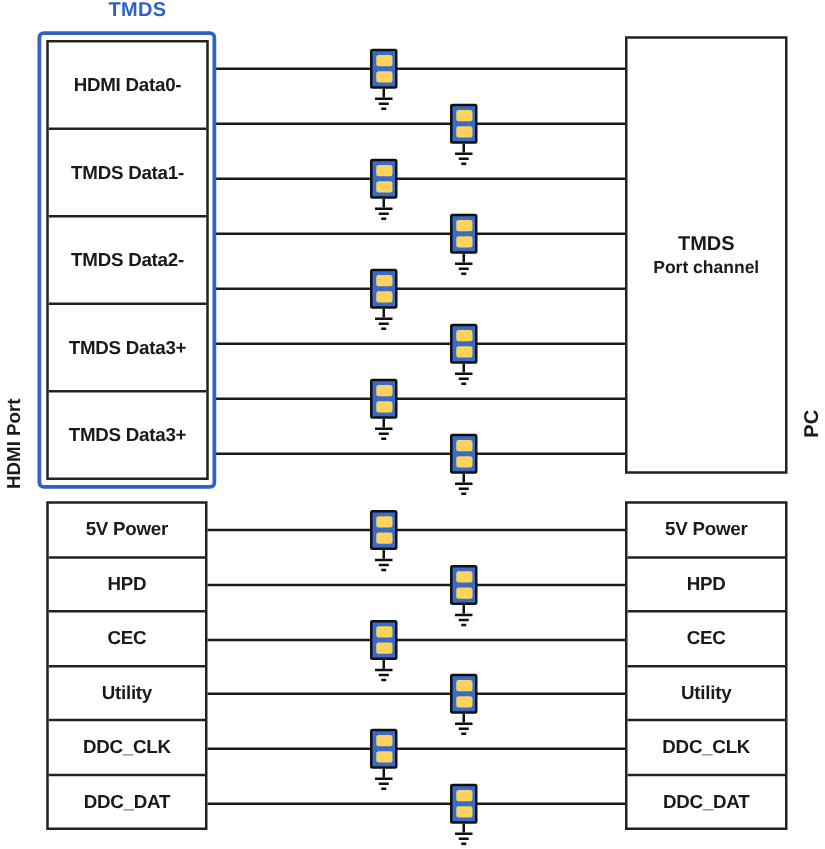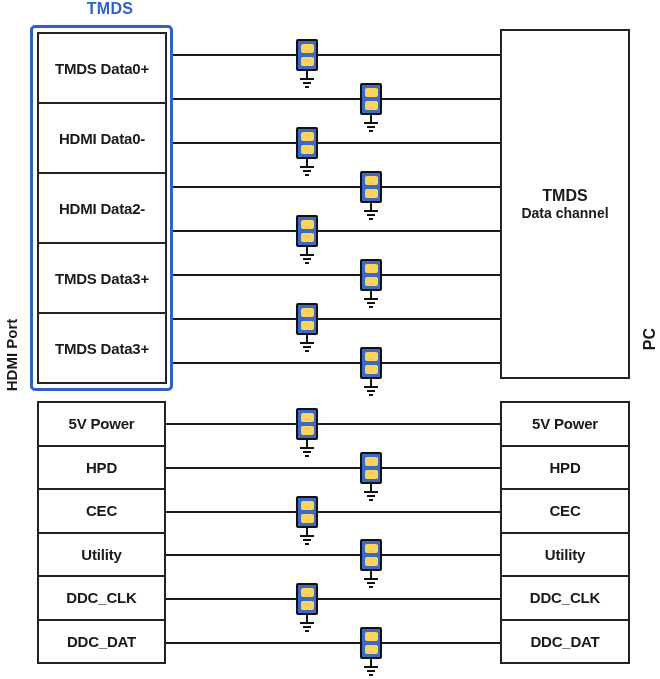--- a/index.html
+++ b/index.html
@@ -255,39 +255,39 @@
       </div>
       <div class="gnd">
         <i class="stem"></i>
         <i class="b1"></i>
         <i class="b2"></i>
         <i class="b3"></i>
       </div>
     </div>
 
   <div class="pinbox box-tmds-left">
-    <div class="row">TMDS Data0+</div>
     <div class="row">HDMI Data0-</div>
-    <div class="row">HDMI Data2-</div>
+    <div class="row">TMDS Data1-</div>
+    <div class="row">TMDS Data2-</div>
     <div class="row">TMDS Data3+</div>
     <div class="row">TMDS Data3+</div>
   </div>
 
   <div class="pinbox box-ctrl-left">
     <div class="row">5V Power</div>
     <div class="row">HPD</div>
     <div class="row">CEC</div>
     <div class="row">Utility</div>
     <div class="row">DDC_CLK</div>
     <div class="row">DDC_DAT</div>
   </div>
 
   <div class="pinbox box-channel">
     <div class="ch-title">TMDS</div>
-    <div class="ch-sub">Data channel</div>
+    <div class="ch-sub">Port channel</div>
   </div>
 
   <div class="pinbox box-ctrl-right">
     <div class="row">5V Power</div>
     <div class="row">HPD</div>
     <div class="row">CEC</div>
     <div class="row">Utility</div>
     <div class="row">DDC_CLK</div>
     <div class="row">DDC_DAT</div>
   </div>

